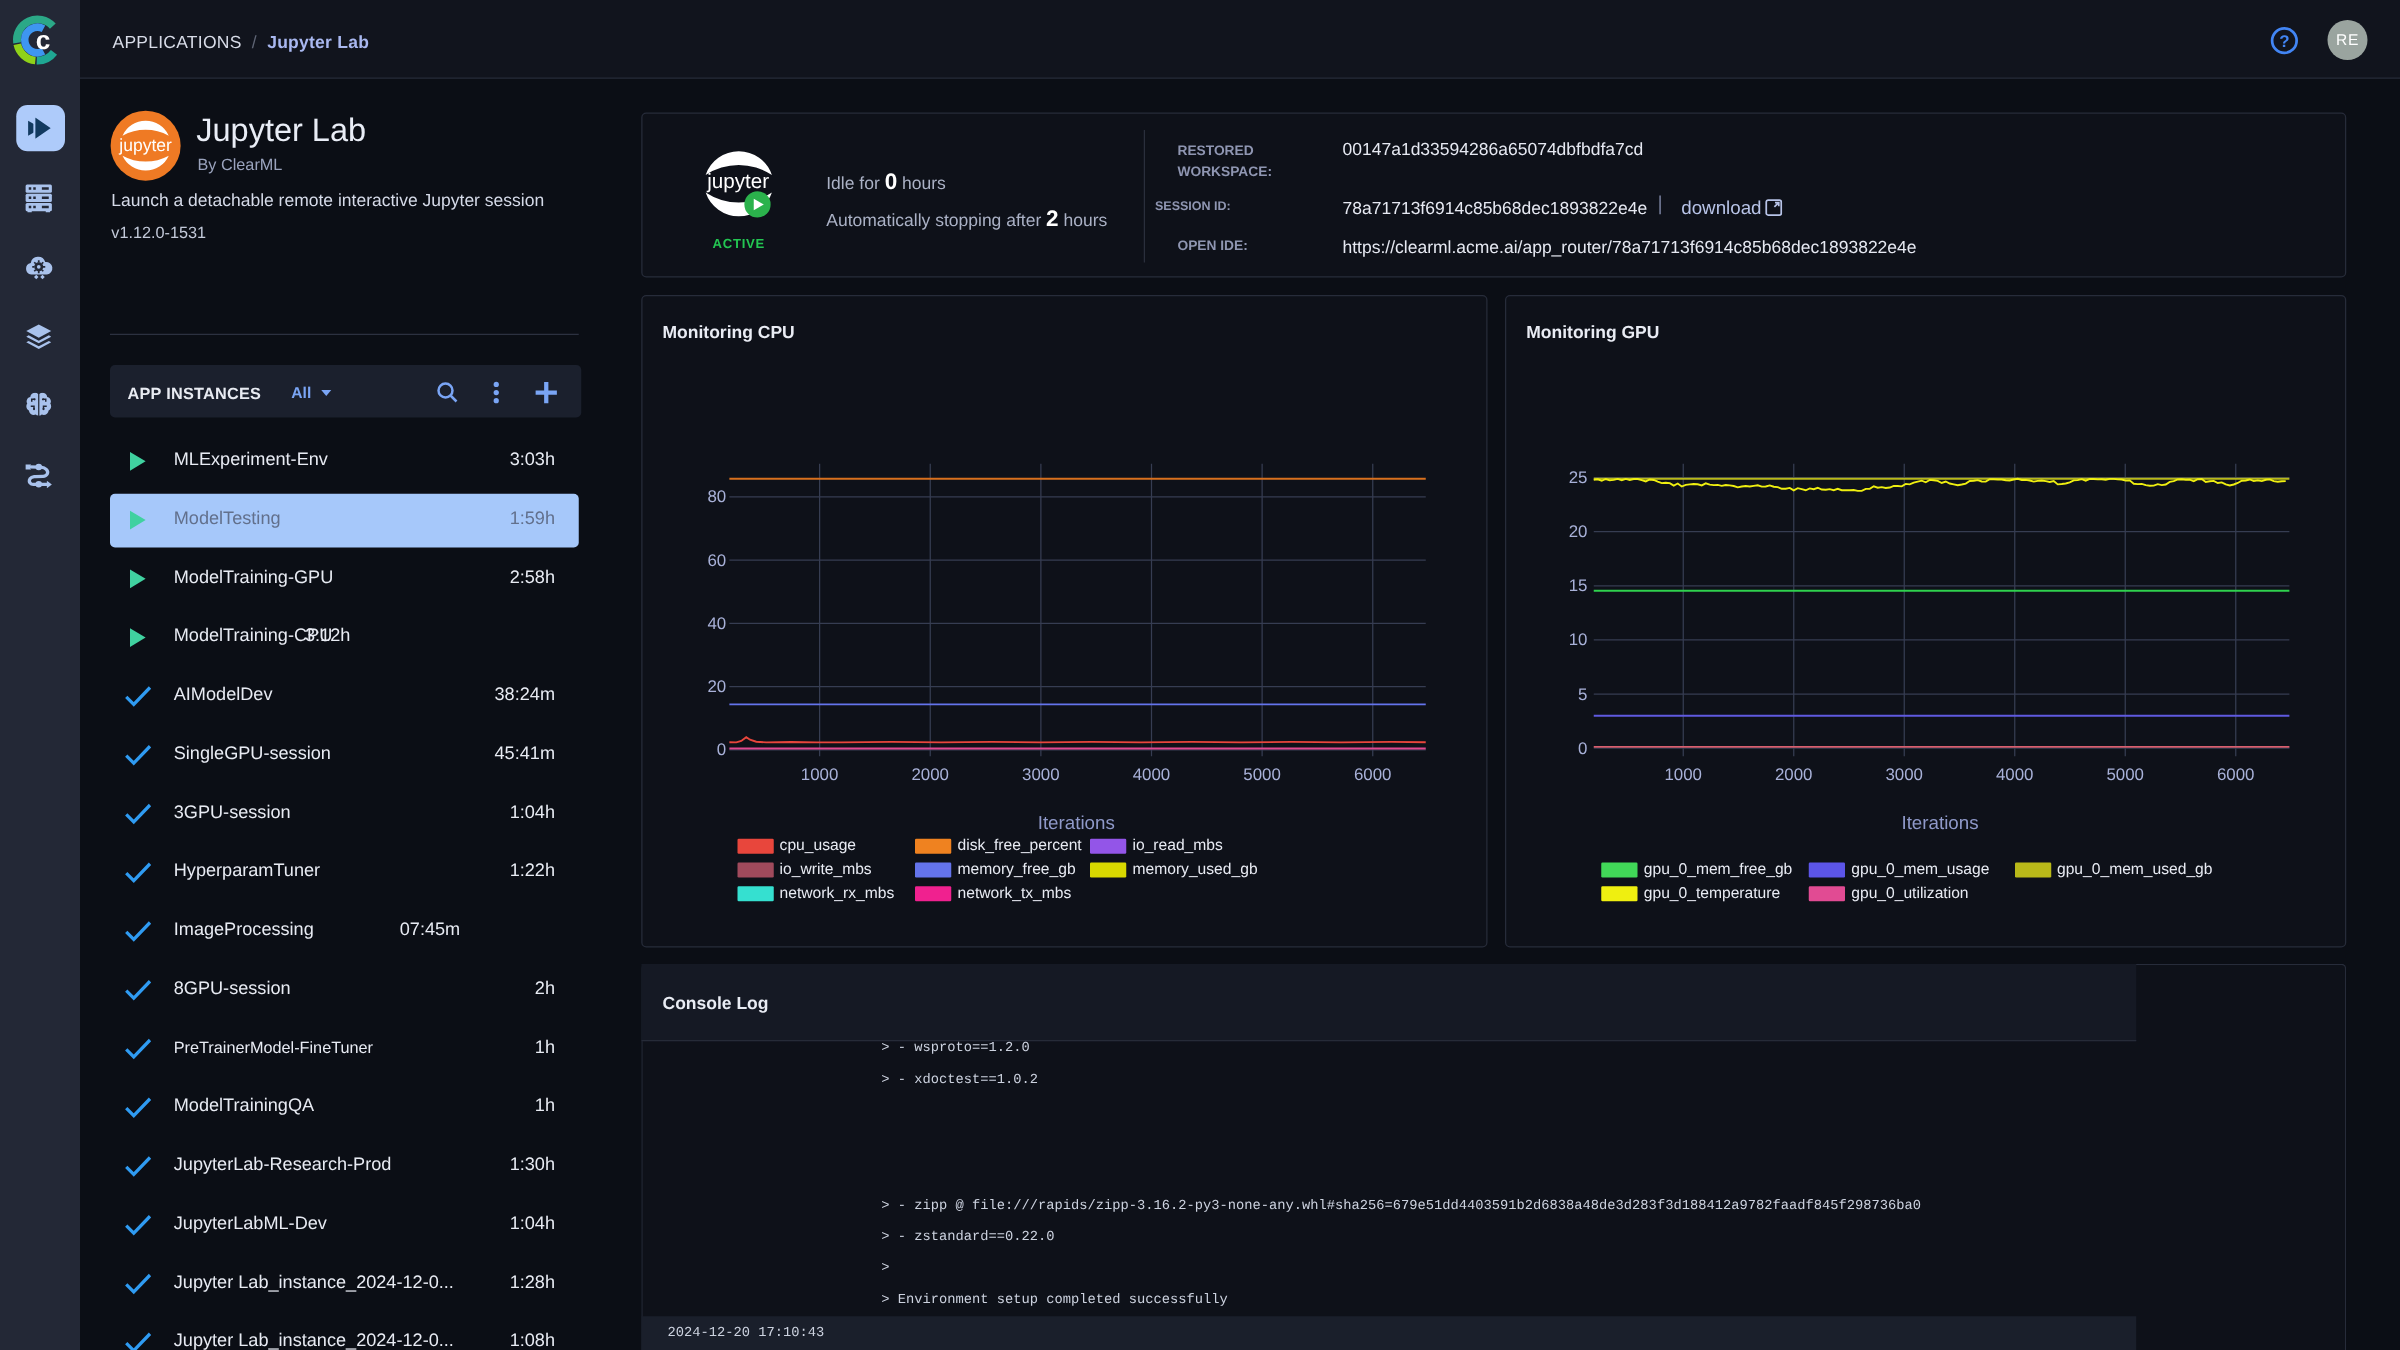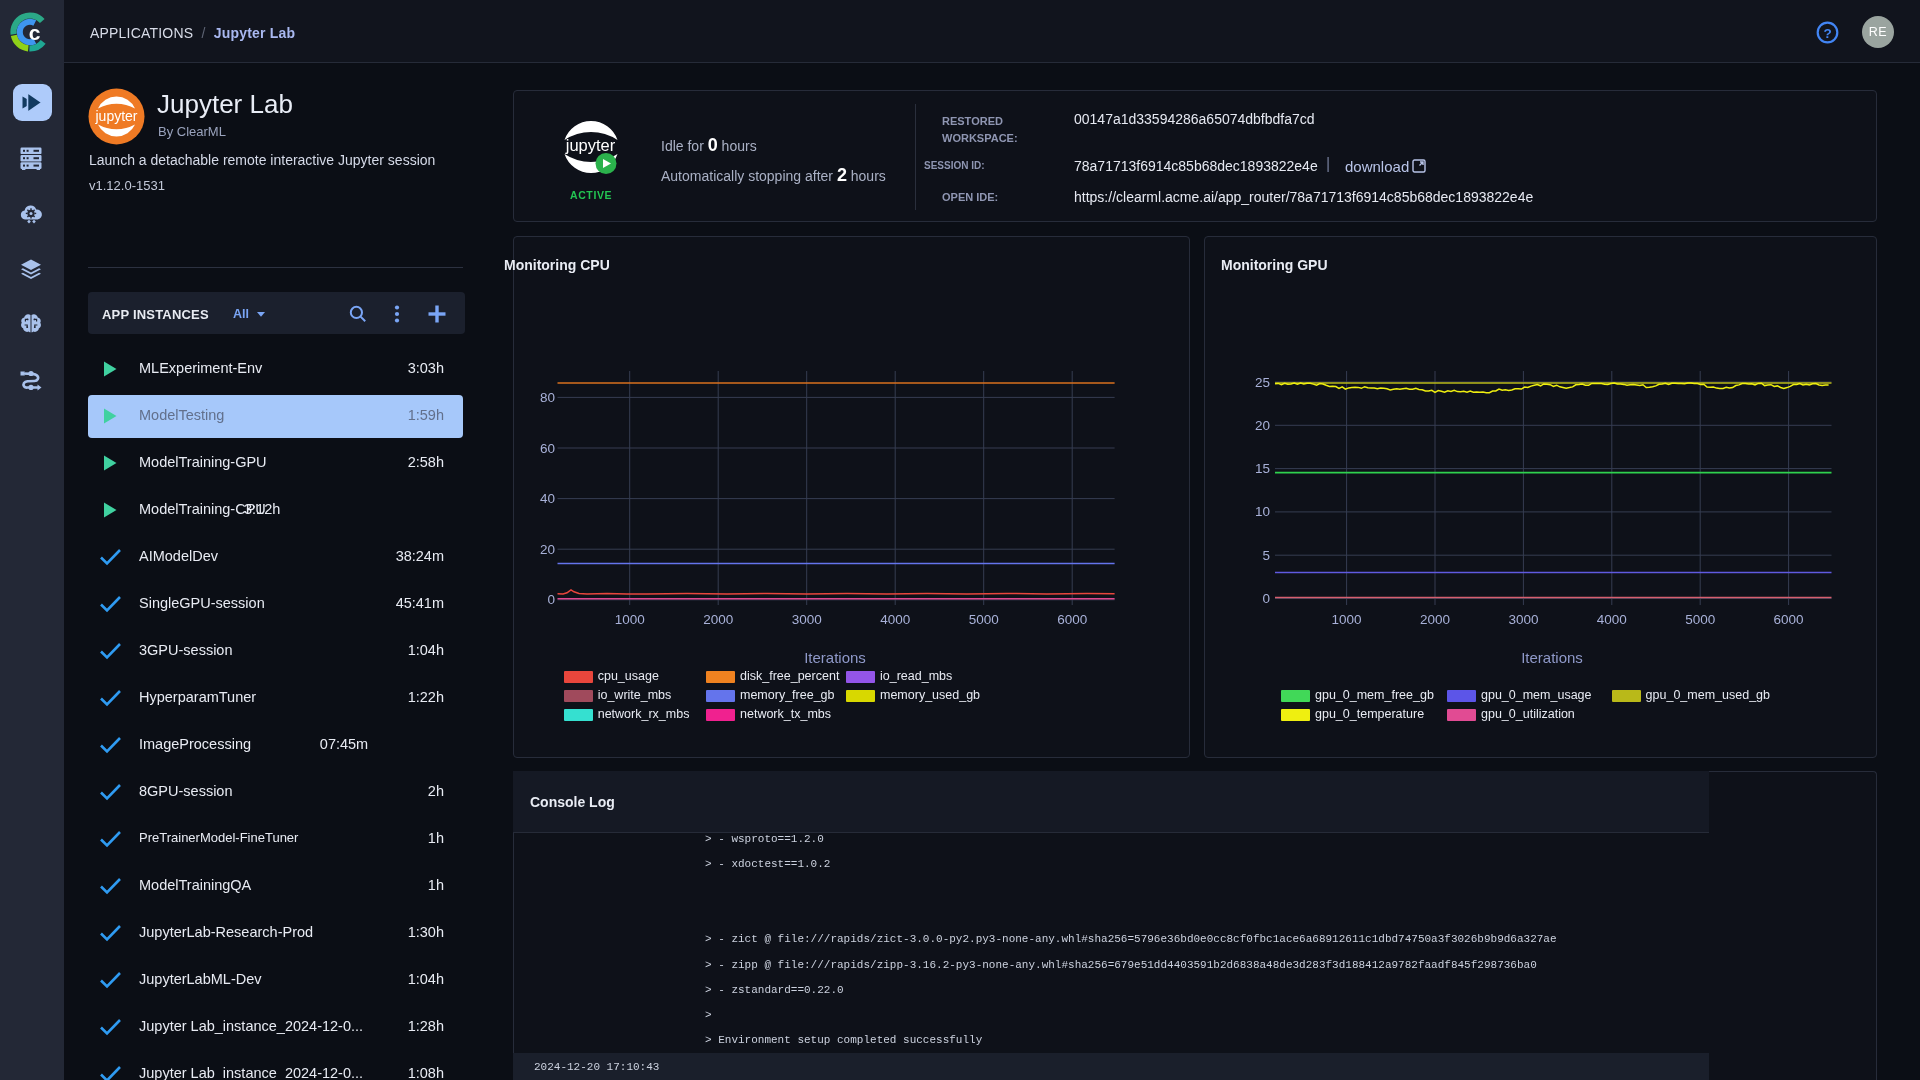--- a/index.html
+++ b/index.html
@@ -244,21 +244,21 @@
 <svg class="abs" style="left:1412px;top:159px" width="14" height="14" viewBox="0 0 14 14">
       <g stroke="#b8c4e8" stroke-width="1.4" fill="none">
         <rect x="1" y="1" width="12" height="12" rx="1.5"></rect>
         <path d="M7.5 6.5 L11 3 M8 3 h3 v3"></path>
       </g>
     </svg>
 <div class="abs" style="left:942px;top:191px;font-size:11px;font-weight:700;color:#8f96b2">OPEN IDE:</div>
 <div class="abs" style="left:1074px;top:189px;font-size:14px;color:#e6e9f2">https://clearml.acme.ai/app_router/78a71713f6914c85b68dec1893822e4e</div>
 
 <div class="card" style="left:513px;top:236px;width:677px;height:522px"></div>
-<div class="abs" style="left:487px;top:236px;width:677px;height:408px">
+<div class="abs" style="left:513px;top:236px;width:677px;height:408px">
 <div style="position:absolute;left:17px;top:21px;font-size:14px;font-weight:700;color:#e9ecf4">Monitoring CPU</div>
 <svg width="675" height="520" viewBox="0 0 675 520" style="position:absolute;left:0;top:0">
         <line x1="142.7" y1="135" x2="142.7" y2="369" stroke="#363d52" stroke-width="1"></line>
         <line x1="231.2" y1="135" x2="231.2" y2="369" stroke="#363d52" stroke-width="1"></line>
         <line x1="319.7" y1="135" x2="319.7" y2="369" stroke="#363d52" stroke-width="1"></line>
         <line x1="408.2" y1="135" x2="408.2" y2="369" stroke="#363d52" stroke-width="1"></line>
         <line x1="496.7" y1="135" x2="496.7" y2="369" stroke="#363d52" stroke-width="1"></line>
         <line x1="585.2" y1="135" x2="585.2" y2="369" stroke="#363d52" stroke-width="1"></line>
         <line x1="70.5" y1="161.4" x2="627.6" y2="161.4" stroke="#363d52" stroke-width="1"></line>
         <line x1="70.5" y1="212.0" x2="627.6" y2="212.0" stroke="#363d52" stroke-width="1"></line>
@@ -352,21 +352,20 @@
 <div style="position:absolute;left:0;top:0;width:1364px;height:62px;background:#151924;border-bottom:1px solid #262b38"></div>
 <div style="position:absolute;left:17px;top:23px;font-size:14px;font-weight:700;color:#e9ecf4">Console Log</div>
 <svg style="position:absolute;left:1332px;top:26px" width="18" height="17" viewBox="0 0 18 17">
         <g stroke="#c7d0e0" stroke-width="1.8" fill="none">
           <path d="M9 1 v9 M5 6.5 L9 10.5 L13 6.5"></path>
           <path d="M2 12.5 v3 h14 v-3"></path>
         </g>
       </svg>
 <div class="log" style="top:62.0px">&gt; - wsproto==1.2.0</div>
       <div class="log" style="top:87.1px">&gt; - xdoctest==1.0.2</div>
-      <div class="log" style="top:162.4px">&gt; - zict @ file:///rapids/zict-3.0.0-py2.py3-none-any.whl#sha256=5796e36bd0e0cc8cf0fbc1ace6a68912611c1dbd74750a3f3026b9b9d6a327ae</div>
       <div class="log" style="top:187.5px">&gt; - zipp @ file:///rapids/zipp-3.16.2-py3-none-any.whl#sha256=679e51dd4403591b2d6838a48de3d283f3d188412a9782faadf845f298736ba0</div>
       <div class="log" style="top:212.60000000000002px">&gt; - zstandard==0.22.0</div>
       <div class="log" style="top:237.70000000000002px">&gt;</div>
       <div class="log" style="top:262.8px">&gt; Environment setup completed successfully</div>
 <div style="position:absolute;left:0;top:282px;width:1364px;height:27px;background:#1a1f2b"></div>
 <div style="position:absolute;left:21px;top:290px;font-family:'Liberation Mono', monospace;font-size:11px;color:#ccd2df">2024-12-20 17:10:43</div>
 </div>
 
 </div>
 </body></html>

